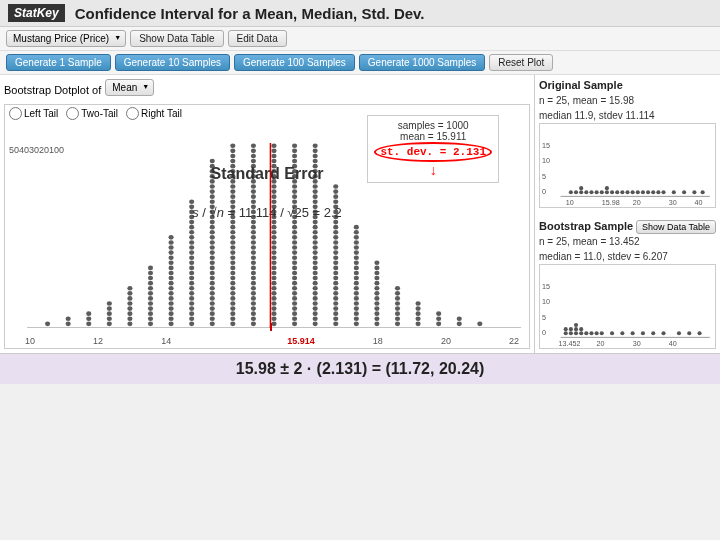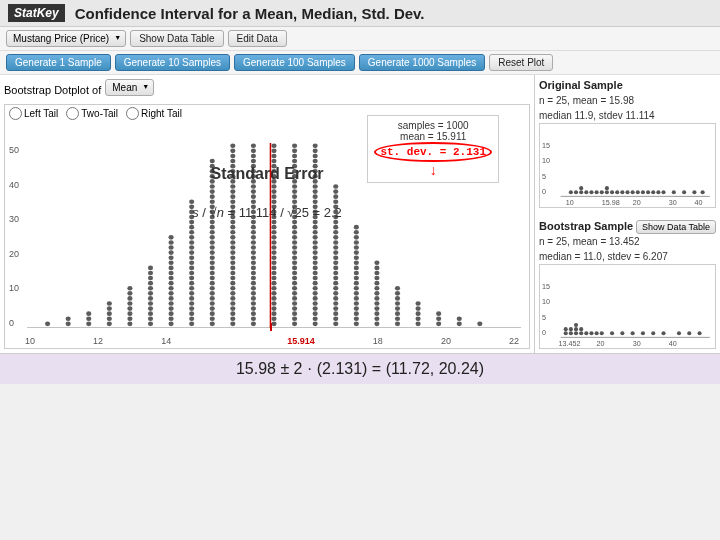--- a/index.html
+++ b/index.html
@@ -188,22 +188,22 @@
       justify-content: space-between;
       font-size: 9px;
       color: #555;
     }
     .y-axis-labels {
       position: absolute;
       left: 2px;
       top: 40px;
       bottom: 20px;
       display: flex;
-      flex-direction: column;
-      justify-content: space-between;
+      flex-direction: row;
+      justify-content: flex-start;
       font-size: 9px;
       color: #555;
       padding: 0 2px;
     }
     
     .right-panel {
       width: 185px;
       display: flex;
       flex-direction: column;
       padding: 4px;
@@ -243,21 +243,21 @@
     .bottom-bar {
       background: #e8e0f0;
       padding: 6px 10px;
       border-top: 1px solid #ccc;
       font-size: 16px;
       font-weight: bold;
       color: #222;
       text-align: center;
     }
     .bold-formula {
-      font-weight: normal;
+      font-weight: bold;
       text-align: center;
     }
   </style>
 </head>
 <body>
 
 <div class="main-container">
 
   <div class="header">
     <div class="statkey-logo">StatKey</div>

